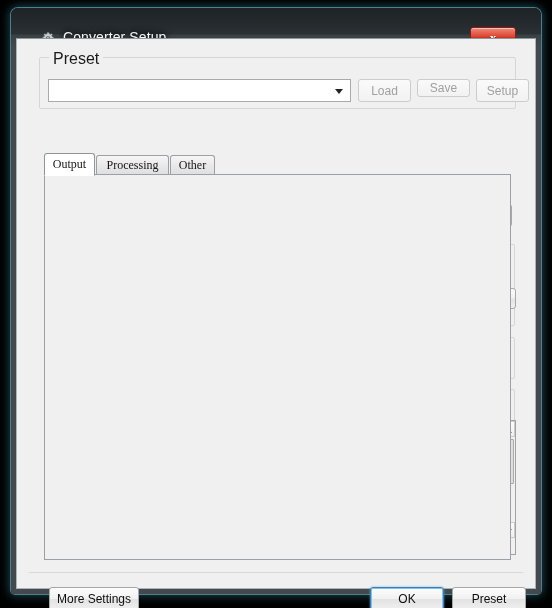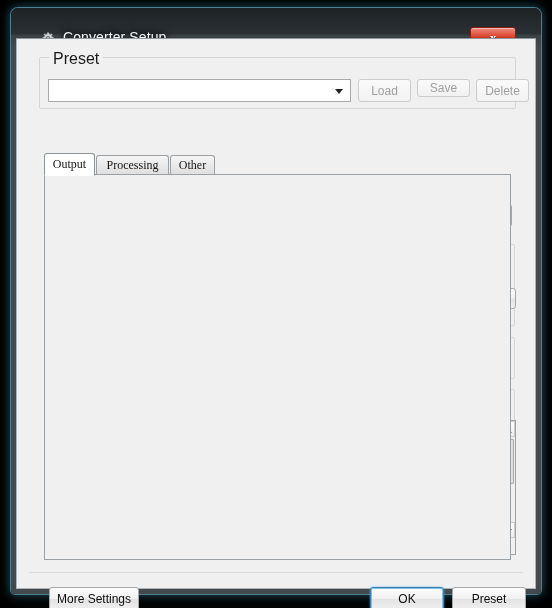--- a/index.html
+++ b/index.html
@@ -155,21 +155,21 @@
       <span class="txt"></span>
       <span class="arw"></span>
     </div>
     <div class="btn disabled" style="left:341px;top:40px;width:53px;height:23px;">
       <span>Load</span>
     </div>
     <div class="btn disabled" style="left:400px;top:40px;width:53px;height:18px;">
       <span>Save</span>
     </div>
     <div class="btn disabled" style="left:459px;top:40px;width:53px;height:23px;">
-      <span>Delete</span>
+      <span>Setup</span>
     </div>
 
     <div class="tabbody"></div>
     <div class="tabstrip">
       <div class="tab active" style="left:0;width:51px;">
         <span>Output</span>
       </div>
       <div class="tab" style="left:52px;width:73px;">
         <span>Processing</span>
       </div>

